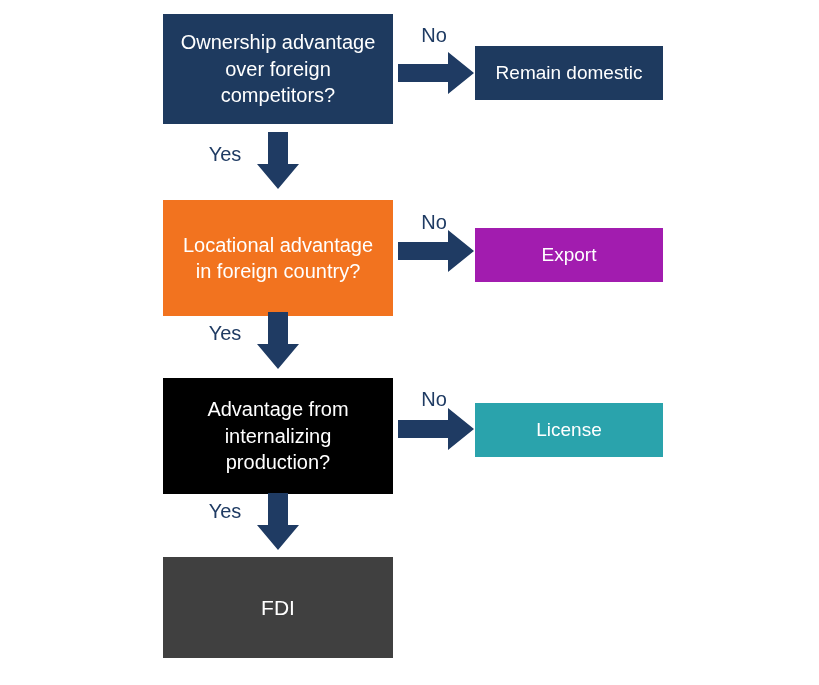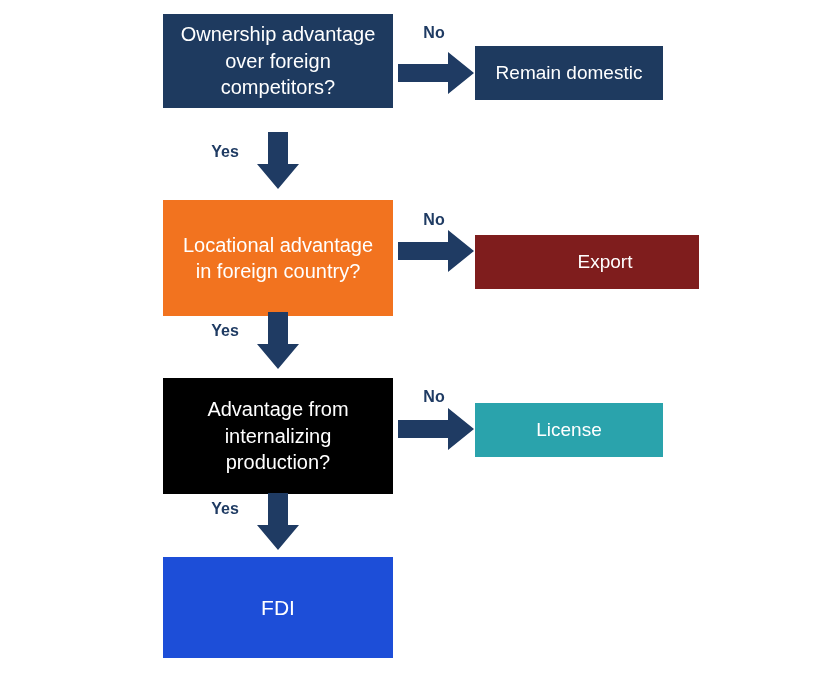--- a/index.html
+++ b/index.html
@@ -21,41 +21,41 @@
     align-items: center;
     justify-content: center;
     text-align: center;
     color: #ffffff;
     white-space: pre-line;
     line-height: 1.32;
   }
   .question-box {
     left: 163px;
     width: 230px;
-    height: 94px;
+    height: 110px;
     font-size: 20px;
   }
   .q2, .q3 { height: 116px; }
   .result-box {
     left: 475px;
     width: 188px;
     height: 54px;
     font-size: 19px;
   }
   .final-box {
     left: 163px;
     top: 557px;
     width: 230px;
     height: 101px;
     font-size: 21px;
   }
   .edge-label {
     position: absolute;
-    font-size: 16px;
-    font-weight: bold;
+    font-size: 20px;
+    font-weight: normal;
     line-height: 1.1;
   }
   .no-label {
     left: 404px;
     width: 60px;
     text-align: center;
   }
   .yes-label {
     left: 195px;
     width: 60px;
@@ -92,21 +92,21 @@
 
   <div class="box question-box q2" style="top: 200px; background-color: rgb(242, 115, 31);">Locational advantage
 in foreign country?</div>
 
   <div class="edge-label no-label" style="top: 211px; color: rgb(31, 59, 99);">No</div>
 
   <svg class="arrow arrow-right" style="top:229px;" width="76" height="44" viewBox="0 0 76 44">
     <polygon points="0,13 50,13 50,1 76,22 50,43 50,31 0,31" fill="#1f3b63"></polygon>
   </svg>
 
-  <div class="box result-box" style="top: 235px; background-color: #7f1d1d; padding-left: 36px;">Export</div>
+  <div class="box result-box" style="top: 228px; background-color: #a21caf;">Export</div>
 
   <div class="edge-label yes-label" style="top: 322px; color: rgb(31, 59, 99);">Yes</div>
 
   <svg class="arrow arrow-down" style="top:312px;" width="42" height="57" viewBox="0 0 42 57">
     <polygon points="11,0 31,0 31,32 42,32 21,57 0,32 11,32" fill="#1f3b63"></polygon>
   </svg>
 
   <div class="box question-box q3" style="top: 378px; background-color: #000000;">Advantage from
 internalizing
 production?</div>
@@ -118,15 +118,15 @@
   </svg>
 
   <div class="box result-box" style="top: 403px; background-color: rgb(42, 163, 172);">License</div>
 
   <div class="edge-label yes-label" style="top: 500px; color: rgb(31, 59, 99);">Yes</div>
 
   <svg class="arrow arrow-down" style="top:493px;" width="42" height="57" viewBox="0 0 42 57">
     <polygon points="11,0 31,0 31,32 42,32 21,57 0,32 11,32" fill="#1f3b63"></polygon>
   </svg>
 
-  <div class="box final-box" style="background-color: #1d4ed8;">FDI</div>
+  <div class="box final-box" style="background-color: #404040;">FDI</div>
 
 </div>
 
 </body></html>

